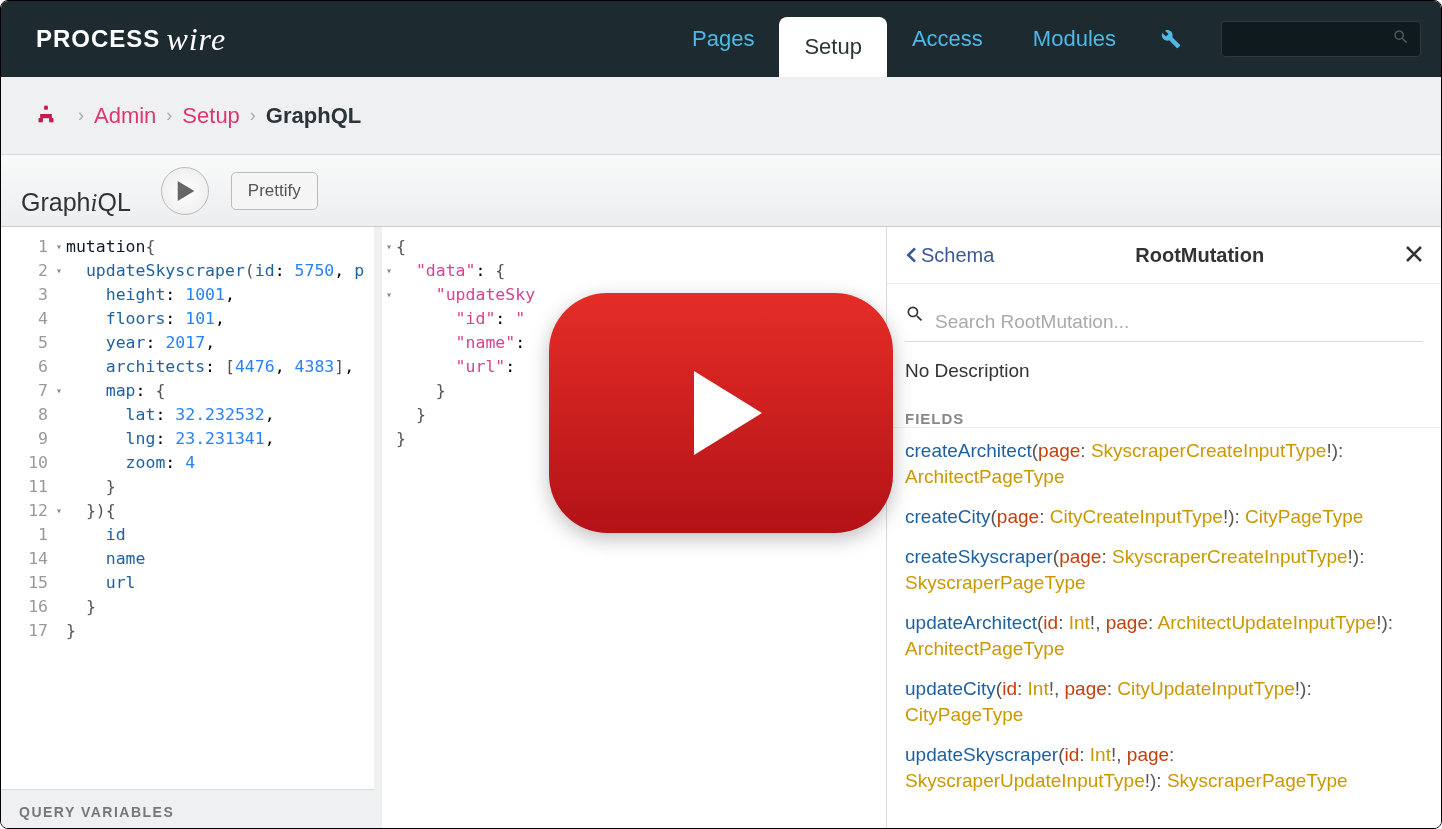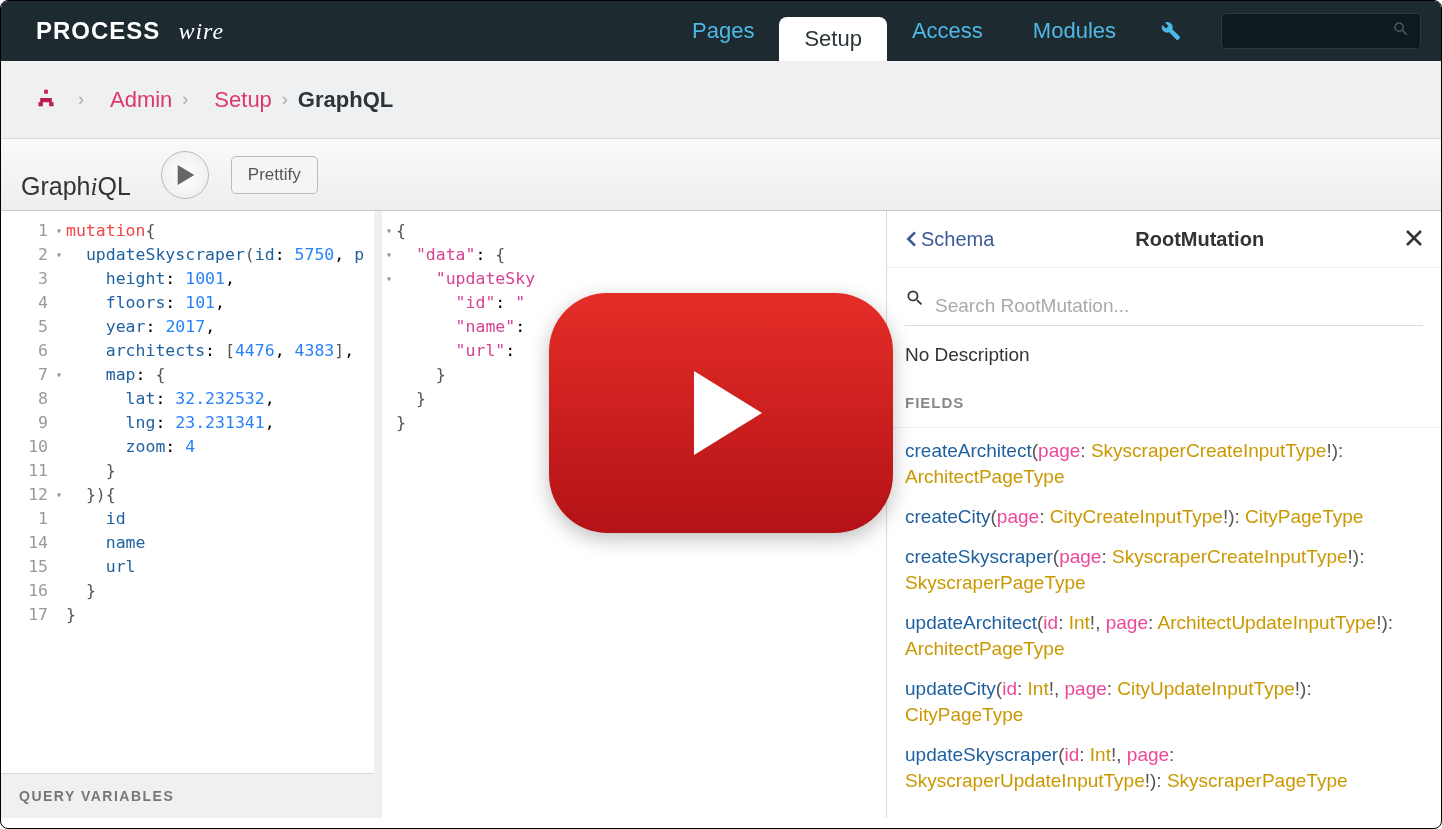--- a/index.html
+++ b/index.html
@@ -1,53 +1,53 @@
 <!DOCTYPE html>
 <html><head>
 <meta charset="utf-8">
 <style>
 * { margin: 0; padding: 0; box-sizing: border-box; }
 body { font-family: -apple-system, BlinkMacSystemFont, "Segoe UI", Helvetica, Arial, sans-serif; background: #fff; width: 1442px; height: 829px; overflow: hidden; border: 1px solid #000; border-radius: 8px; }
 
-.topbar { background: #1d2a30; height: 60px; display: flex; align-items: stretch; padding: 0 20px 0 35px; }
+.topbar { background: #1d2a30; height: 76px; display: flex; align-items: stretch; padding: 0 20px 0 35px; }
 .logo { color: #fff; font-size: 24px; letter-spacing: 1px; display: flex; align-items: center; margin-right: auto; }
 .logo .bold { font-weight: 600; text-transform: uppercase; }
-.logo .italic { font-style: italic; font-family: Georgia, serif; font-size: 24px; margin-left: 18px; }
+.logo .italic { font-style: italic; font-family: Georgia, serif; font-size: 32px; margin-left: 6px; }
 .nav { display: flex; align-items: stretch; }
 .nav-item { color: #4eb9e6; font-size: 22px; padding: 0 25px; display: flex; align-items: center; cursor: pointer; }
 .nav-item.active { background: #fff; color: #2b3438; border-radius: 8px 8px 0 0; margin-top: 16px; }
 .wrench-icon { color: #4eb9e6; display: flex; align-items: center; padding: 0 20px; }
 .search-wrap { display: flex; align-items: center; margin-left: 20px; }
 .search-box { background: #0f1a1f; border: 1px solid #2a3a40; border-radius: 4px; height: 36px; width: 200px; padding: 0 35px 0 10px; color: #aaa; position: relative; display: flex; align-items: center; }
 .search-box .mag { position: absolute; right: 10px; color: #4a5a60; }
 
 .breadcrumb-bar { background: #eef0f1; height: 78px; display: flex; align-items: center; padding: 0 35px; border-bottom: 1px solid #d8dadb; }
 .bc-icon { color: #be1e4f; margin-right: 12px; }
-.breadcrumb-bar .bc { color: #dd3670; font-size: 22px; text-decoration: none; margin-left: 16px; }
+.breadcrumb-bar .bc { color: #dd3670; font-size: 22px; text-decoration: none; }
 .breadcrumb-bar .sep { color: #aaa; margin: 0 10px; font-size: 18px; }
 .breadcrumb-bar .current { color: #2b3438; font-weight: 600; font-size: 22px; }
 
 .toolbar { background: linear-gradient(#f9fafa, #eceeef); height: 72px; display: flex; align-items: center; padding: 0 20px; border-bottom: 1px solid #c8cacb; }
 .graphiql-logo { font-size: 25px; color: #333; margin-right: 30px; font-family: Helvetica, Arial, sans-serif; margin-top: 24px; }
 .graphiql-logo .i { font-style: italic; font-family: Georgia, serif; }
 .play-btn { width: 48px; height: 48px; border-radius: 50%; background: radial-gradient(#fff, #eaeaea); border: 1px solid #bbb; display: flex; align-items: center; justify-content: center; margin-right: 22px; cursor: pointer; }
 .play-btn svg { margin-left: 3px; }
 .prettify-btn { background: #f5f5f5; border: 1px solid #bbb; border-radius: 5px; padding: 8px 16px; font-size: 17px; color: #555; cursor: pointer; }
 
 .main { display: flex; height: 607px; }
 
 .editor-pane { width: 381px; display: flex; flex-direction: column; border-right: 8px solid #eef0f1; }
 .editor { flex: 1; display: flex; background: #fff; font-family: "Menlo", "Consolas", monospace; font-size: 16.5px; line-height: 24px; overflow: hidden; padding-top: 8px; }
 .gutter { width: 55px; text-align: right; color: #999; padding-right: 8px; user-select: none; }
 .gutter .ln { height: 24px; }
 .fold-col { width: 10px; color: #888; }
 .fold-col div { height: 24px; font-size: 10px; }
 .code { flex: 1; white-space: pre; overflow: hidden; }
 .code .line { height: 24px; }
-.kw { color: #ef4444; }
+.kw { color: #0f172a; }
 .fn { color: #1f61a0; }
 .attr { color: #1f61a0; }
 .num { color: #2882f9; }
 .paren { color: #555; }
 .br { color: #555; }
 .qv-bar { background: #eef0f1; color: #777; font-size: 14px; font-weight: 600; letter-spacing: 1.5px; padding: 14px 18px; border-top: 1px solid #d8dadb; text-transform: uppercase; }
 
 .result-pane { flex: 1; background: #fff; font-family: "Menlo", "Consolas", monospace; font-size: 16.5px; line-height: 24px; padding: 8px 0 0 0; display: flex; }
 .result-fold { width: 14px; color: #888; }
 .result-fold div { height: 24px; font-size: 10px; text-align: center; }
@@ -58,25 +58,25 @@
 .docs-top { display: flex; align-items: center; padding: 14px 18px; border-bottom: 1px solid #eee; justify-content: center; }
 .back-link { color: #3b5998; font-size: 20px; cursor: pointer; display: flex; align-items: center; }
 .back-link svg { margin-right: 4px; }
 .docs-title { font-weight: 700; font-size: 20px; color: #333; margin: 0 auto; }
 .close-x { font-size: 24px; color: #333; cursor: pointer; }
 .docs-search { padding: 14px 18px 6px; }
 .docs-search-box { display: flex; align-items: center; border-bottom: 1px solid #ddd; padding-bottom: 8px; }
 .docs-search-box input { border: none; outline: none; font-size: 19px; color: #000000; flex: 1; margin-left: 10px; margin-top: 13px; }
 .docs-search-box input::placeholder { color: #aaa; }
 .no-desc { padding: 12px 18px 18px; font-size: 19px; color: #333; }
-.fields-h { color: #888; font-size: 15px; font-weight: 600; letter-spacing: 1px; padding: 10px 18px 16px; border-bottom: 1px solid #eee; }
+.fields-h { color: #888; font-size: 15px; font-weight: 600; letter-spacing: 1px; padding: 10px 18px 0; border-bottom: 1px solid #eee; }
 .fields-list { padding: 10px 18px; font-size: 19px; line-height: 26px; }
 .field-item { margin-bottom: 14px; word-wrap: break-word; }
 .fname { color: #1f61a0; }
-.farg { color: #ec4899; }
+.farg { color: #c2410c; }
 .ftype { color: #ca9800; }
 .fpunc { color: #555; }
 
 .youtube-overlay { position: absolute; width: 344px; height: 240px; background: linear-gradient(#e52d27, #b31217); border-radius: 58px; left: 549px; top: 293px; display: flex; align-items: center; justify-content: center; box-shadow: 0 6px 20px rgba(0,0,0,0.25); }
 .youtube-overlay .tri { width: 0; height: 0; border-left: 68px solid #fff; border-top: 42px solid transparent; border-bottom: 42px solid transparent; margin-left: 14px; }
 </style>
 </head>
 <body>
 
 <div class="topbar">

